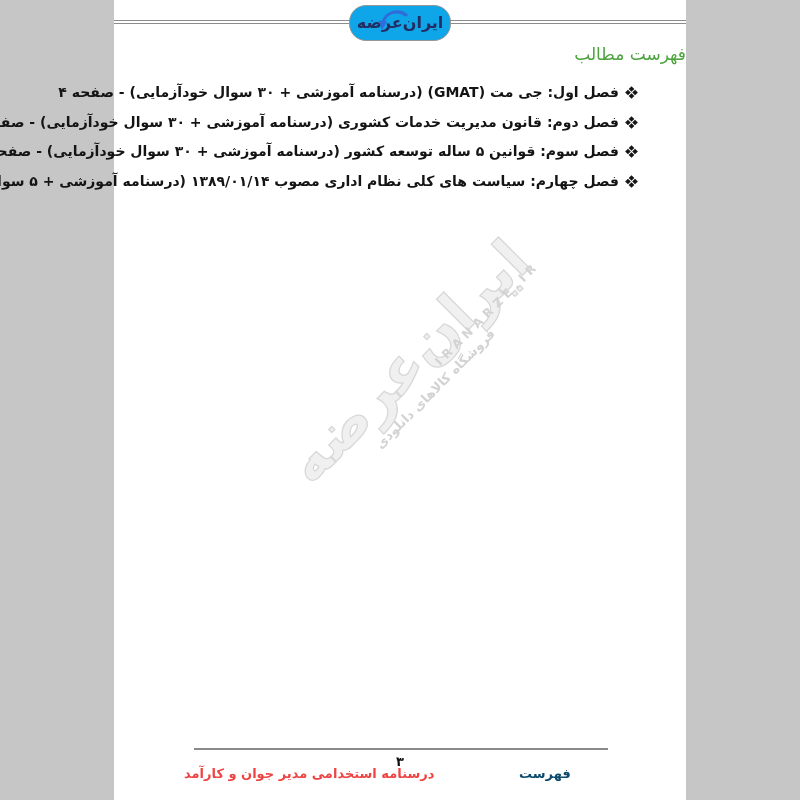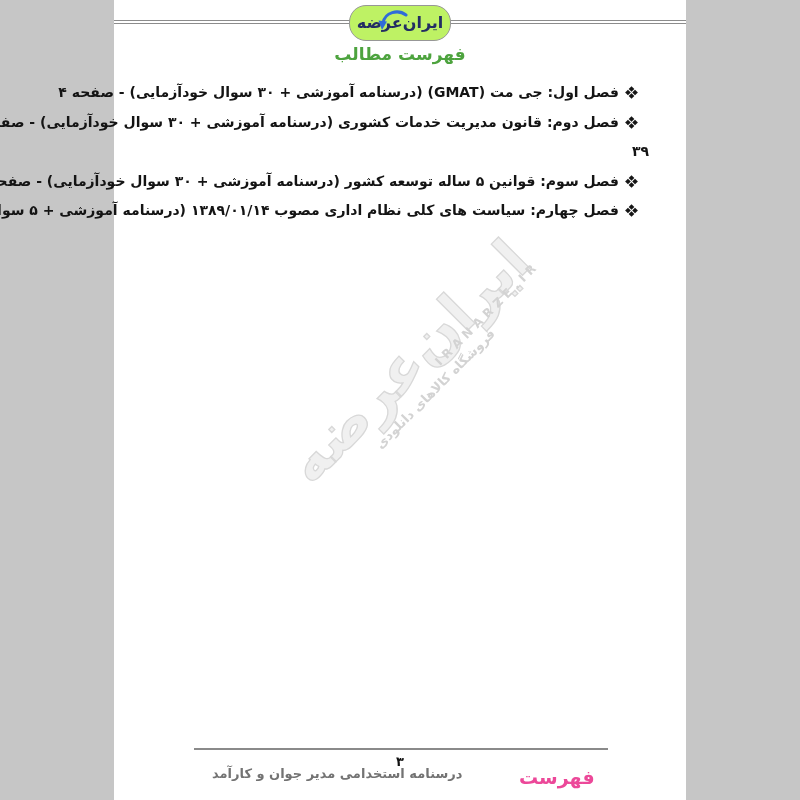--- a/index.html
+++ b/index.html
@@ -14,33 +14,33 @@
     background:#ffffff;
   }
   
   .top-rule{
     position:absolute;top:20px;left:0;right:0;height:2px;
     border-top:1px solid #8c8c8c;border-bottom:1px solid #8c8c8c;
     z-index:1;
   }
   .logo-capsule{
     position:absolute;top:5px;left:50%;transform:translateX(-50%);
-    width:100px;height:34px;background:#bef264;
+    width:100px;height:34px;background:#0ea5e9;
     border:1.3px solid #979797;border-radius:17px;
     display:flex;align-items:center;justify-content:center;
     z-index:2;direction:rtl;
   }
   .logo-text{
     font-size:16px;font-weight:bold;color:#232d63;line-height:1;
     letter-spacing:0;
   }
   .logo-arrow{position:absolute;left:26px;top:4px;z-index:3;}
   .doc-title{
-    position:absolute;top:44px;left:0;right:0;text-align:center;
-    font-size:17px;font-weight:bold;z-index:2;
+    position:absolute;top:44px;left:0;right:0;text-align:right;
+    font-size:17px;font-weight:normal;z-index:2;
   }
   
   .toc{
     position:absolute;top:78px;right:37px;left:18px;
     direction:rtl;text-align:right;
     font-size:14px;font-weight:bold;color:#141414;
     z-index:2;
   }
   .toc-item{position:relative;}
   .bullet{
@@ -73,25 +73,25 @@
   .footer-rule{
     position:absolute;top:748px;left:80px;right:78px;
     border-top:2px solid #8a8a8a;z-index:2;
   }
   .footer-pagenum{
     position:absolute;top:754px;left:0;right:0;text-align:center;
     font-size:13px;font-weight:bold;color:#111;z-index:2;
   }
   .footer-section{
     position:absolute;top:766px;left:405px;
-    font-size:19px;font-weight:bold;color:#ec4899;direction:rtl;z-index:2;
+    font-size:13px;font-weight:bold;color:#0c4a6e;direction:rtl;z-index:2;
   }
   .footer-book{
     position:absolute;top:766px;left:70px;
-    font-size:13px;font-weight:bold;color:#737373;direction:rtl;z-index:2;margin-left:28px;
+    font-size:13px;font-weight:bold;color:#ef4444;direction:rtl;z-index:2;
   }
 </style>
 </head>
 <body>
 
 <div class="sheet">
 
   <div class="watermark">
     <div class="wm-brand">ایران‌عرضه</div>
     <div class="wm-site">IRANARZE.IR</div>
@@ -121,21 +121,20 @@
     </div>
 
     <div class="toc-item">
       <span class="bullet">
           <b></b>
           <b></b>
           <b></b>
           <b></b>
         </span>
       <div class="t-line t-first">فصل دوم: قانون مدیریت خدمات کشوری (درسنامه آموزشی + ۳۰ سوال خودآزمایی) - صفحه</div>
-      <div class="t-line">۳۹</div>
     </div>
 
     <div class="toc-item">
       <span class="bullet">
           <b></b>
           <b></b>
           <b></b>
           <b></b>
         </span>
       <div class="t-line t-first">فصل سوم: قوانین ۵ ساله توسعه کشور (درسنامه آموزشی + ۳۰ سوال خودآزمایی) - صفحه ۵۳</div>

